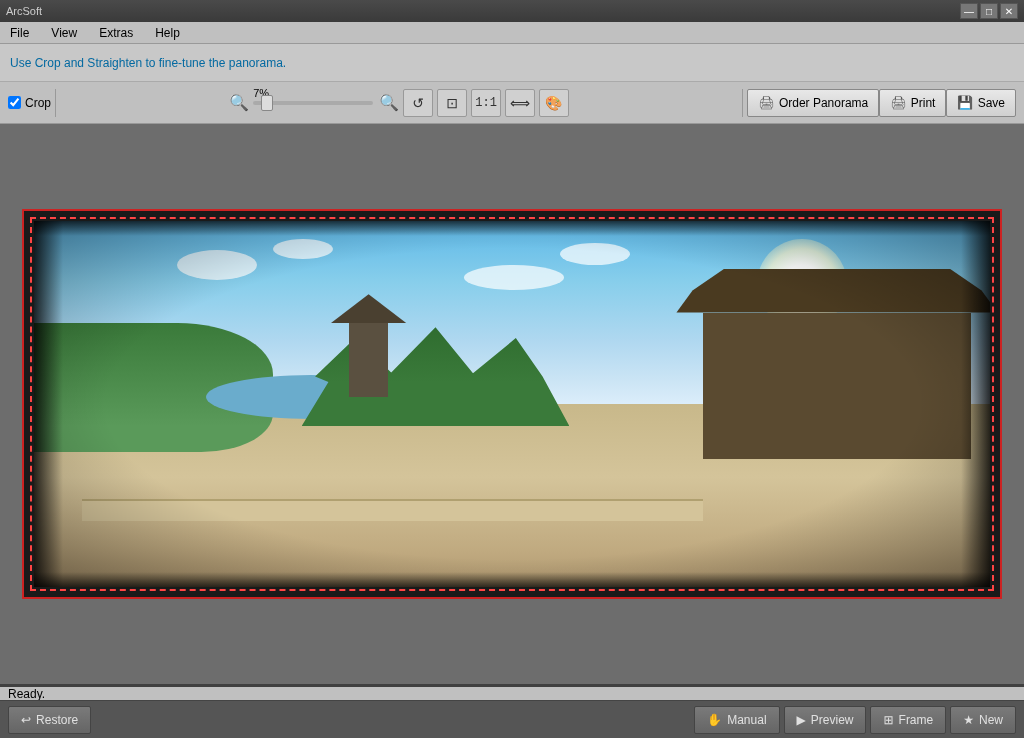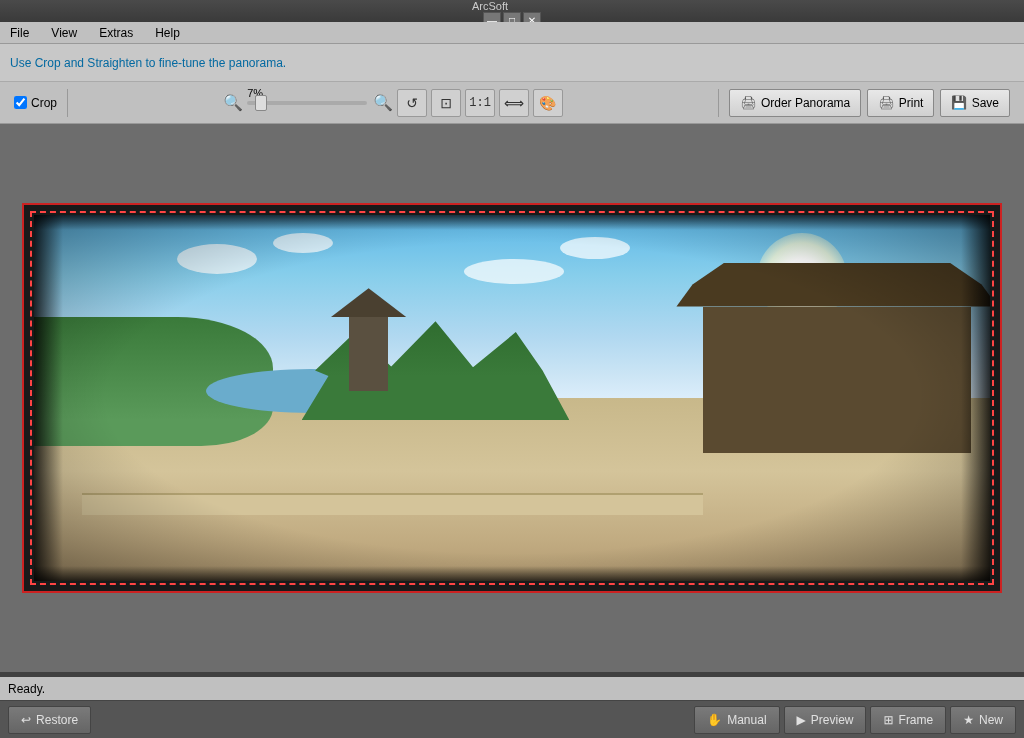--- a/index.html
+++ b/index.html
@@ -17,21 +17,20 @@
 
     
     #title-bar {
       height: 22px;
       background: linear-gradient(to bottom, #4a4a4a, #3a3a3a);
       display: flex;
       align-items: center;
       justify-content: space-between;
       padding: 0 6px;
       user-select: none;
-      flex-direction: column;
     }
     #title-text {
       flex: 1;
       text-align: center;
       font-size: 12px;
       color: #e0e0e0;
     }
     #window-controls {
       display: flex;
       gap: 2px;
@@ -81,22 +80,21 @@
       color: #0369a1;
       line-height: 1.5;
     }
 
     
     #toolbar {
       height: 42px;
       background: #c0c0c0;
       display: flex;
       align-items: center;
-      padding: 0 14px;
-      gap: 6px;
+      padding: 0 8px;
       border-bottom: 1px solid #999;
     }
     .toolbar-sep {
       width: 1px;
       height: 28px;
       background: #999;
       margin: 0 4px;
     }
     .crop-checkbox-wrapper {
       display: flex;
@@ -341,23 +339,23 @@
     
     .crop-overlay {
       position: absolute;
       top: 6px; left: 6px; right: 6px; bottom: 6px;
       border: 2px dashed #ff4444;
       pointer-events: none;
     }
 
     
     #status-bar {
-      height: 28px;
+      height: 16px;
       background: #c0c0c0;
-      border-top: 5px solid #404040;
+      border-top: 3px solid #404040;
       display: flex;
       align-items: center;
       padding: 0 8px;
       color: #000;
       font-size: 12px;
     }
 
     
     #bottom-toolbar {
       height: 38px;

